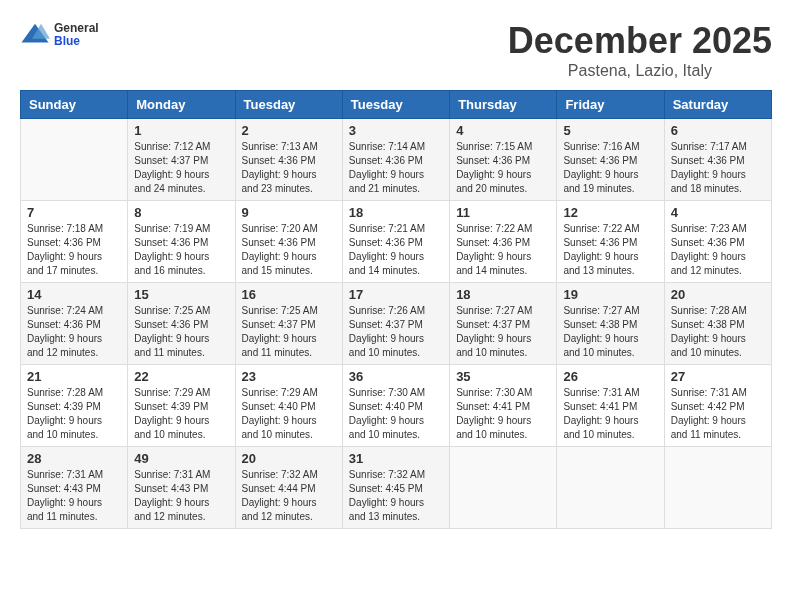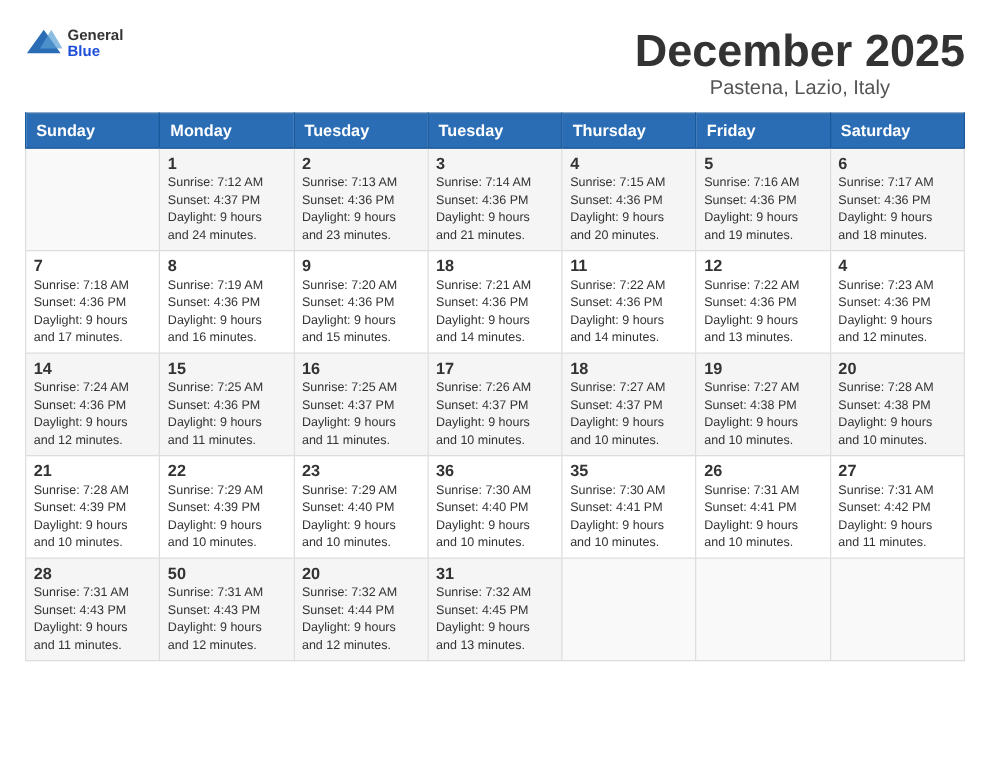--- a/index.html
+++ b/index.html
@@ -235,21 +235,21 @@
           <span class="day-num">27</span>
           <div class="day-info">Sunrise: 7:31 AM<br>Sunset: 4:42 PM<br>Daylight: 9 hours<br>and 11 minutes.</div>
         </td>
       </tr>
       <tr class="row-shade">
         <td>
           <span class="day-num">28</span>
           <div class="day-info">Sunrise: 7:31 AM<br>Sunset: 4:43 PM<br>Daylight: 9 hours<br>and 11 minutes.</div>
         </td>
         <td>
-          <span class="day-num">50</span>
+          <span class="day-num">49</span>
           <div class="day-info">Sunrise: 7:31 AM<br>Sunset: 4:43 PM<br>Daylight: 9 hours<br>and 12 minutes.</div>
         </td>
         <td>
           <span class="day-num">20</span>
           <div class="day-info">Sunrise: 7:32 AM<br>Sunset: 4:44 PM<br>Daylight: 9 hours<br>and 12 minutes.</div>
         </td>
         <td>
           <span class="day-num">31</span>
           <div class="day-info">Sunrise: 7:32 AM<br>Sunset: 4:45 PM<br>Daylight: 9 hours<br>and 13 minutes.</div>
         </td>

